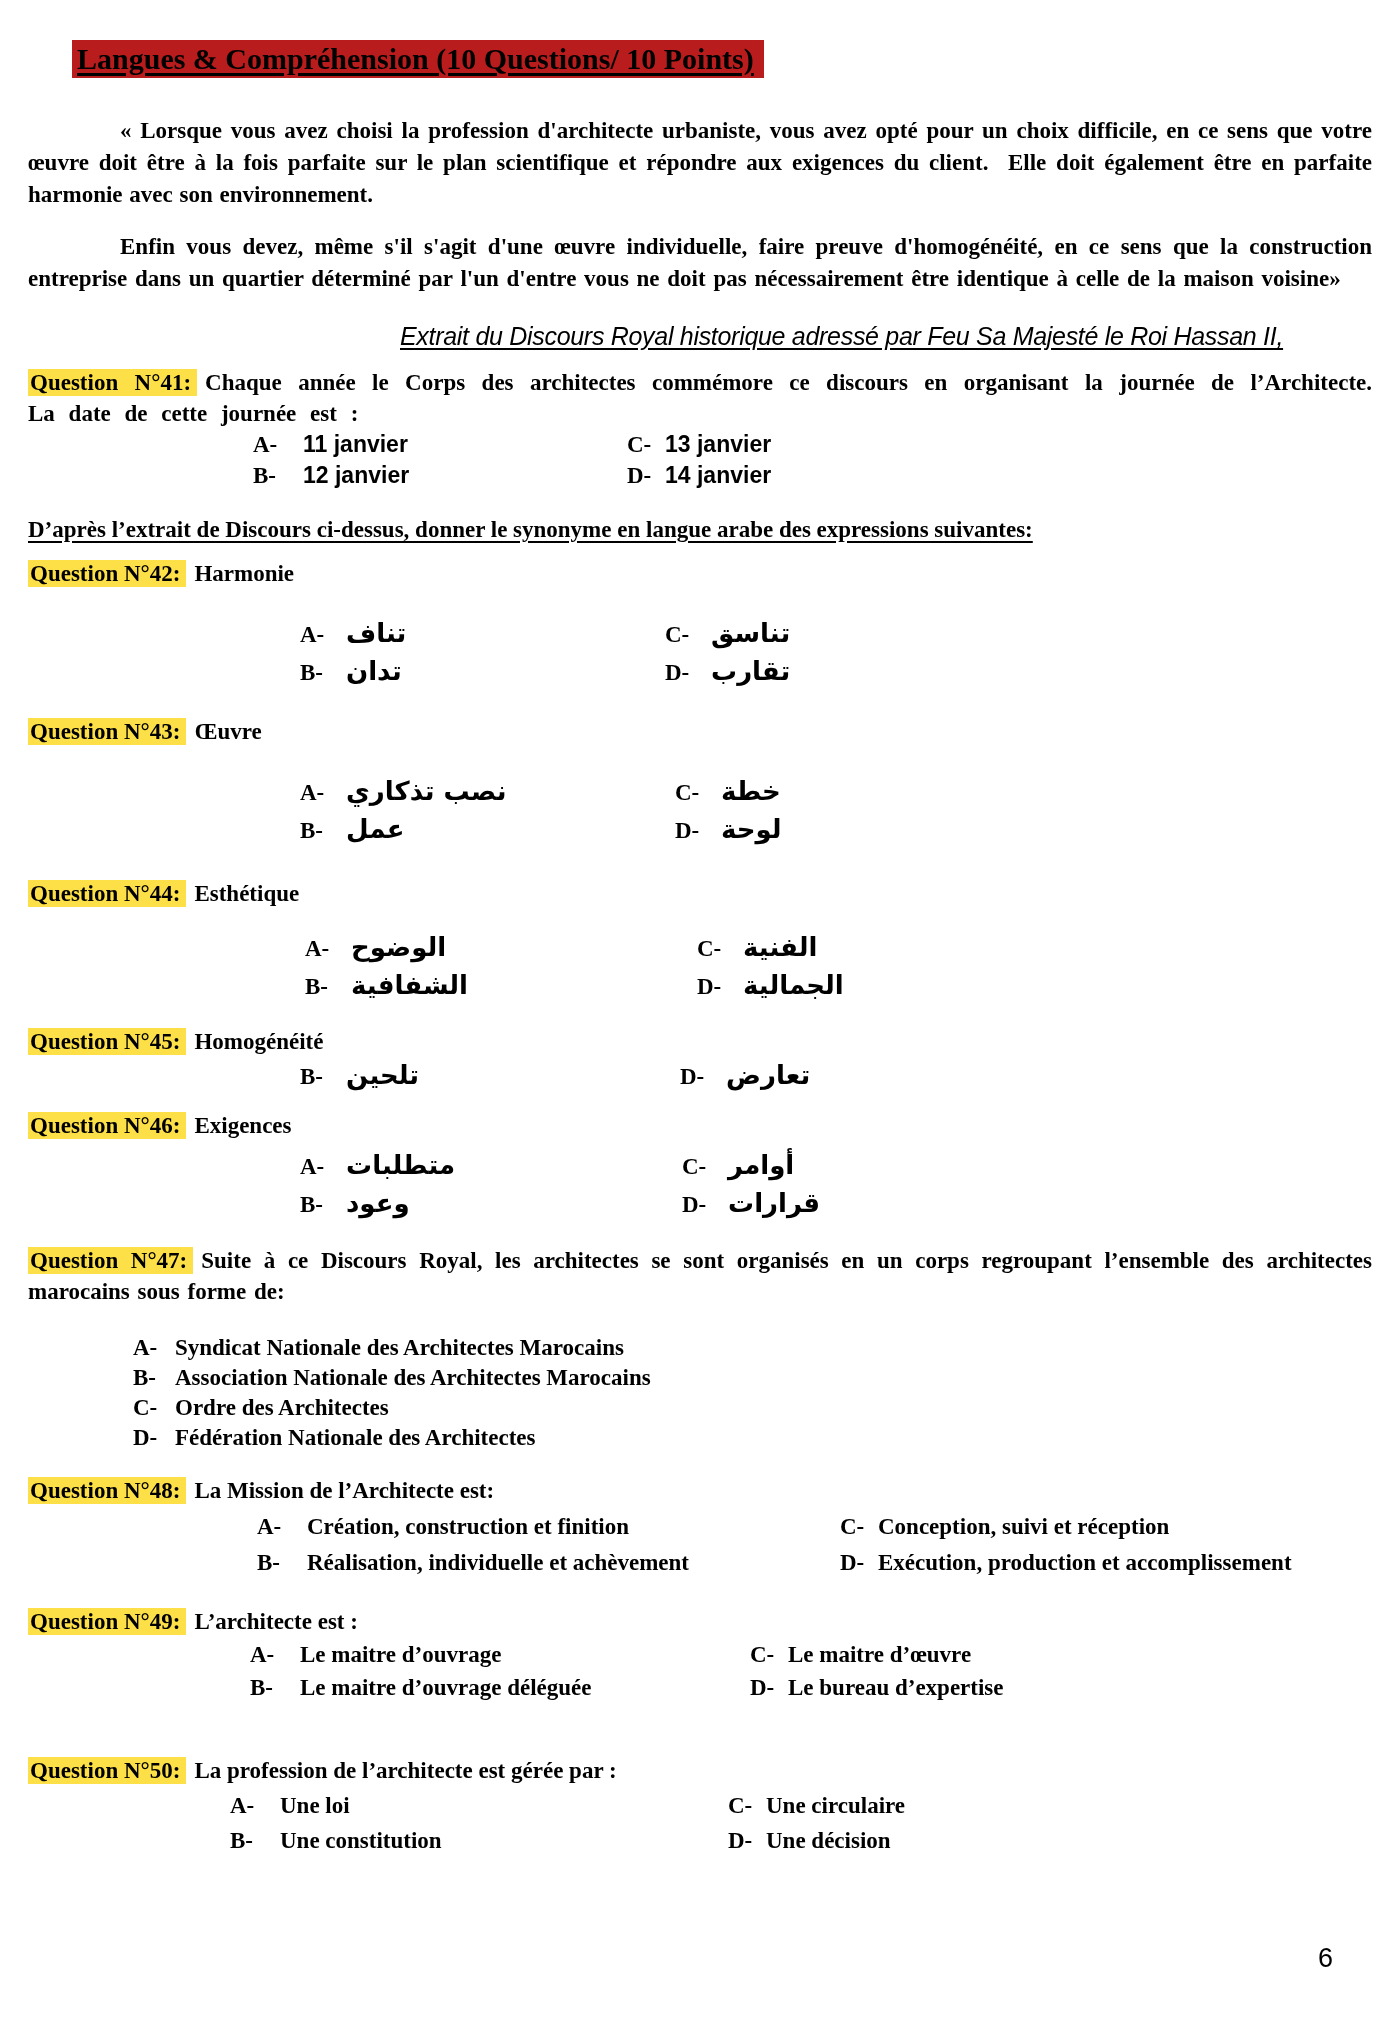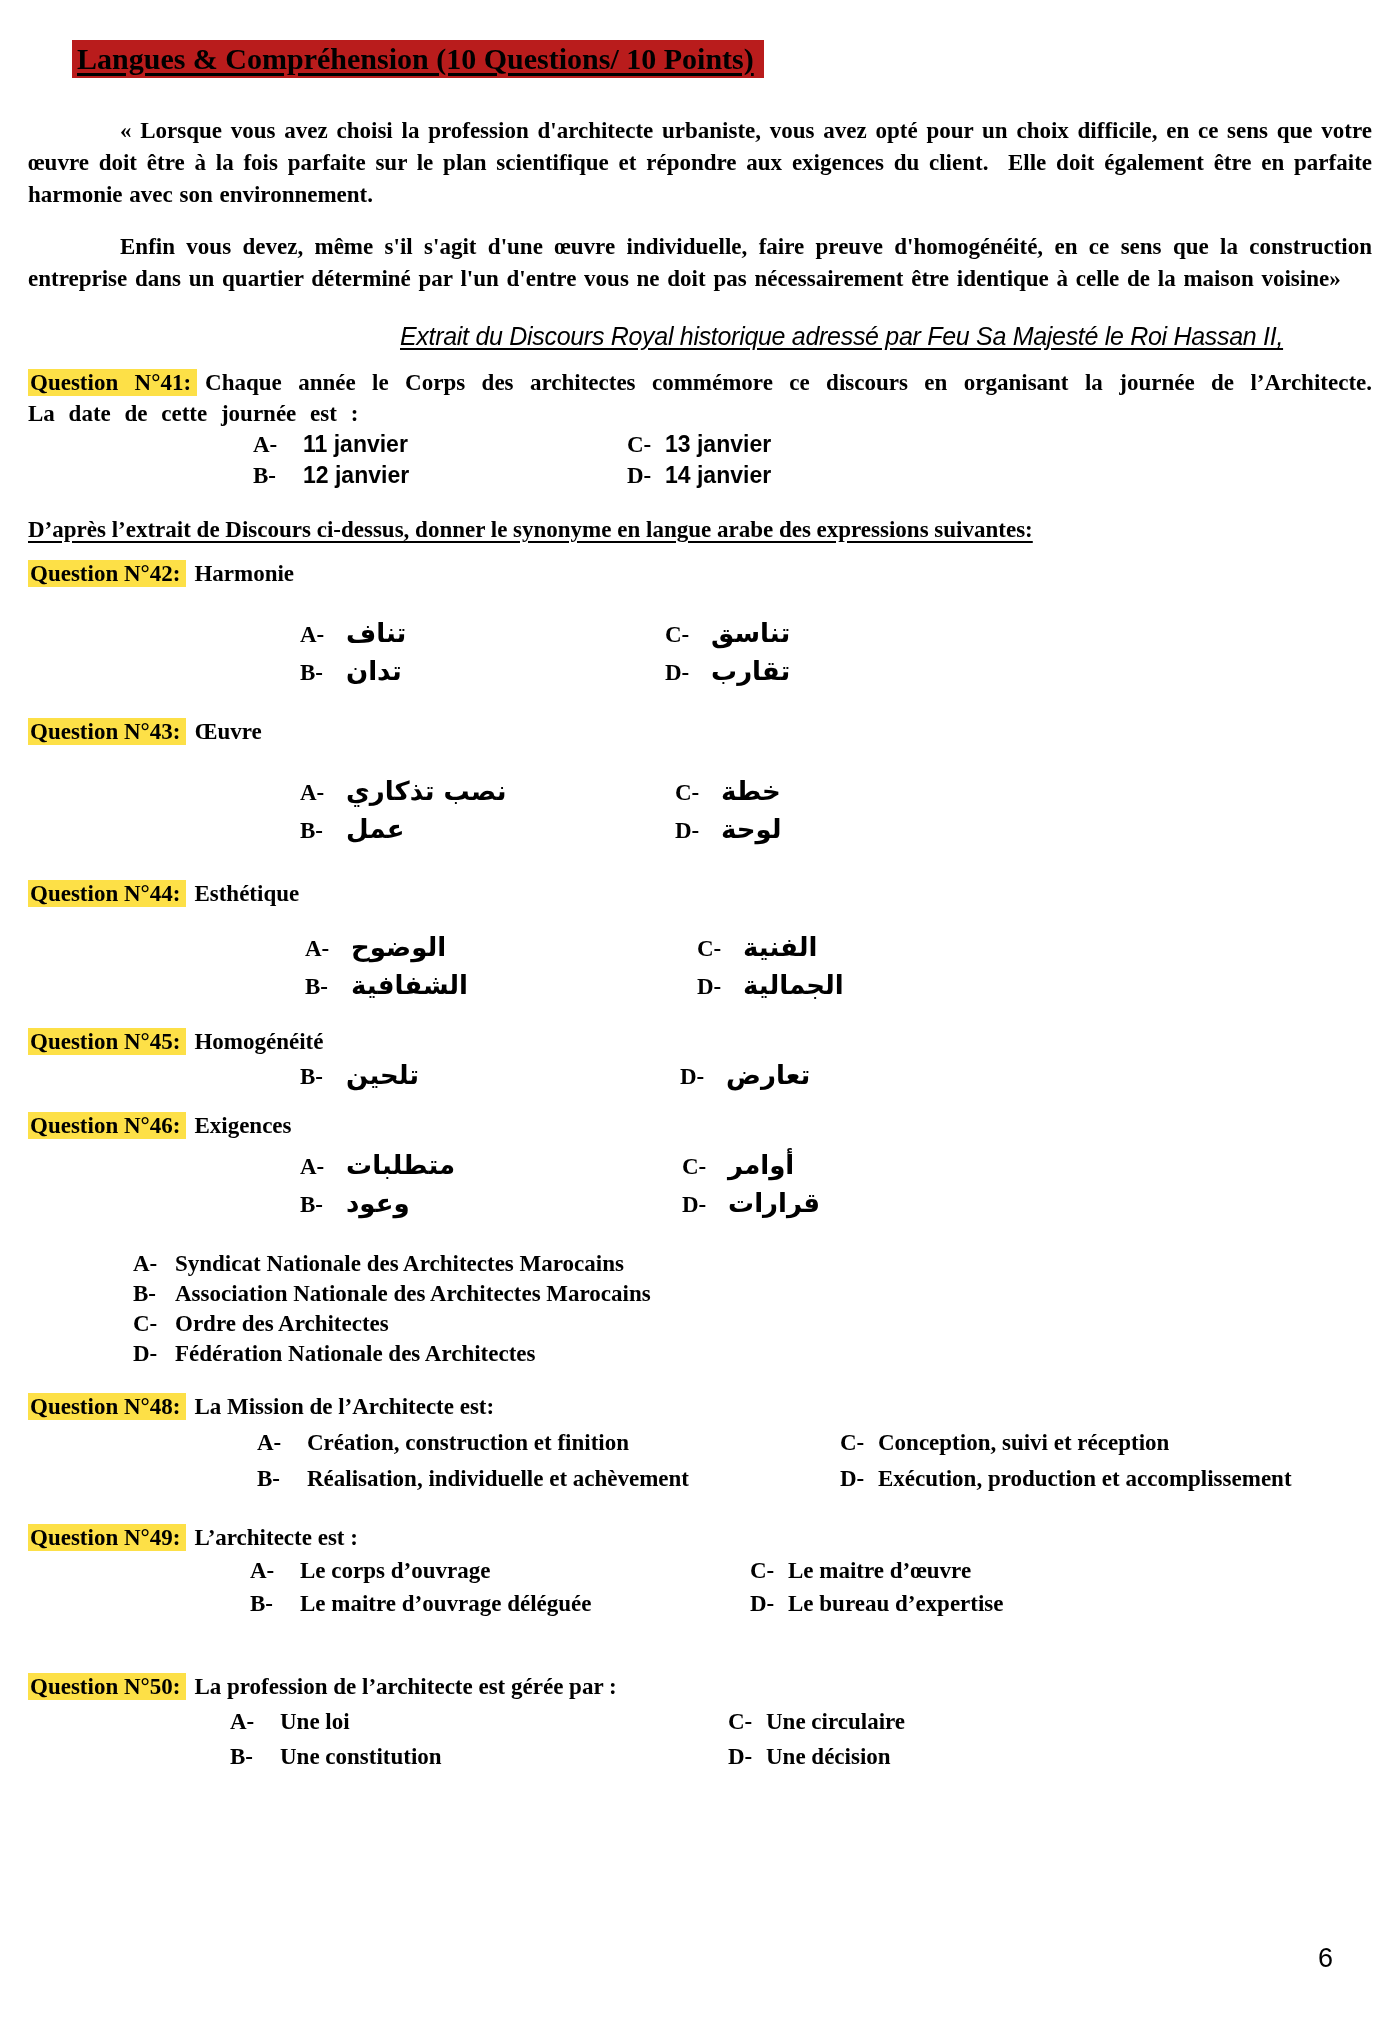--- a/index.html
+++ b/index.html
@@ -158,40 +158,41 @@
   <div class="qline q46line"><span class="qlabel">Question N°46:</span><span class="qtext">Exigences</span></div>
   <div class="optrow aro arm q46o">
     <div class="c1"><span class="lt lA">A-</span><span class="ar">متطلبات</span></div>
     <div class="c2"><span class="lt lA">C-</span><span class="ar">أوامر</span></div>
   </div>
   <div class="optrow aro q46o">
     <div class="c1"><span class="lt lA">B-</span><span class="ar">وعود</span></div>
     <div class="c2"><span class="lt lA">D-</span><span class="ar">قرارات</span></div>
   </div>
 
+  <p class="qpara q47para"><span class="qlabel">Question N°47:</span><span class="qtext">Suite à ce Discours Royal, les architectes se sont organisés en un corps regroupant l’ensemble des architectes marocains sous forme de:</span></p>
   <div class="q47list">
     <div><span class="lt l47">A-</span><span>Syndicat Nationale des Architectes Marocains</span></div>
     <div><span class="lt l47">B-</span><span>Association Nationale des Architectes Marocains</span></div>
     <div><span class="lt l47">C-</span><span>Ordre des Architectes</span></div>
     <div><span class="lt l47">D-</span><span>Fédération Nationale des Architectes</span></div>
   </div>
 
   <div class="qline q48line"><span class="qlabel">Question N°48:</span><span class="qtext">La Mission de l’Architecte est:</span></div>
   <div class="optrow q48o">
     <div class="c1"><span class="lt lL">A-</span><span>Création, construction et finition</span></div>
     <div class="c2"><span class="lt lR">C-</span><span>Conception, suivi et réception</span></div>
   </div>
   <div class="optrow q48o">
     <div class="c1"><span class="lt lL">B-</span><span>Réalisation, individuelle et achèvement</span></div>
     <div class="c2"><span class="lt lR">D-</span><span>Exécution, production et accomplissement</span></div>
   </div>
 
   <div class="qline q49line"><span class="qlabel">Question N°49:</span><span class="qtext">L’architecte est :</span></div>
   <div class="optrow q49o">
-    <div class="c1"><span class="lt lL">A-</span><span>Le corps d’ouvrage</span></div>
+    <div class="c1"><span class="lt lL">A-</span><span>Le maitre d’ouvrage</span></div>
     <div class="c2"><span class="lt lR">C-</span><span>Le maitre d’œuvre</span></div>
   </div>
   <div class="optrow q49o">
     <div class="c1"><span class="lt lL">B-</span><span>Le maitre d’ouvrage déléguée</span></div>
     <div class="c2"><span class="lt lR">D-</span><span>Le bureau d’expertise</span></div>
   </div>
 
   <div class="qline q50line"><span class="qlabel">Question N°50:</span><span class="qtext">La profession de l’architecte est gérée par :</span></div>
   <div class="optrow q50o">
     <div class="c1"><span class="lt lL">A-</span><span>Une loi</span></div>

